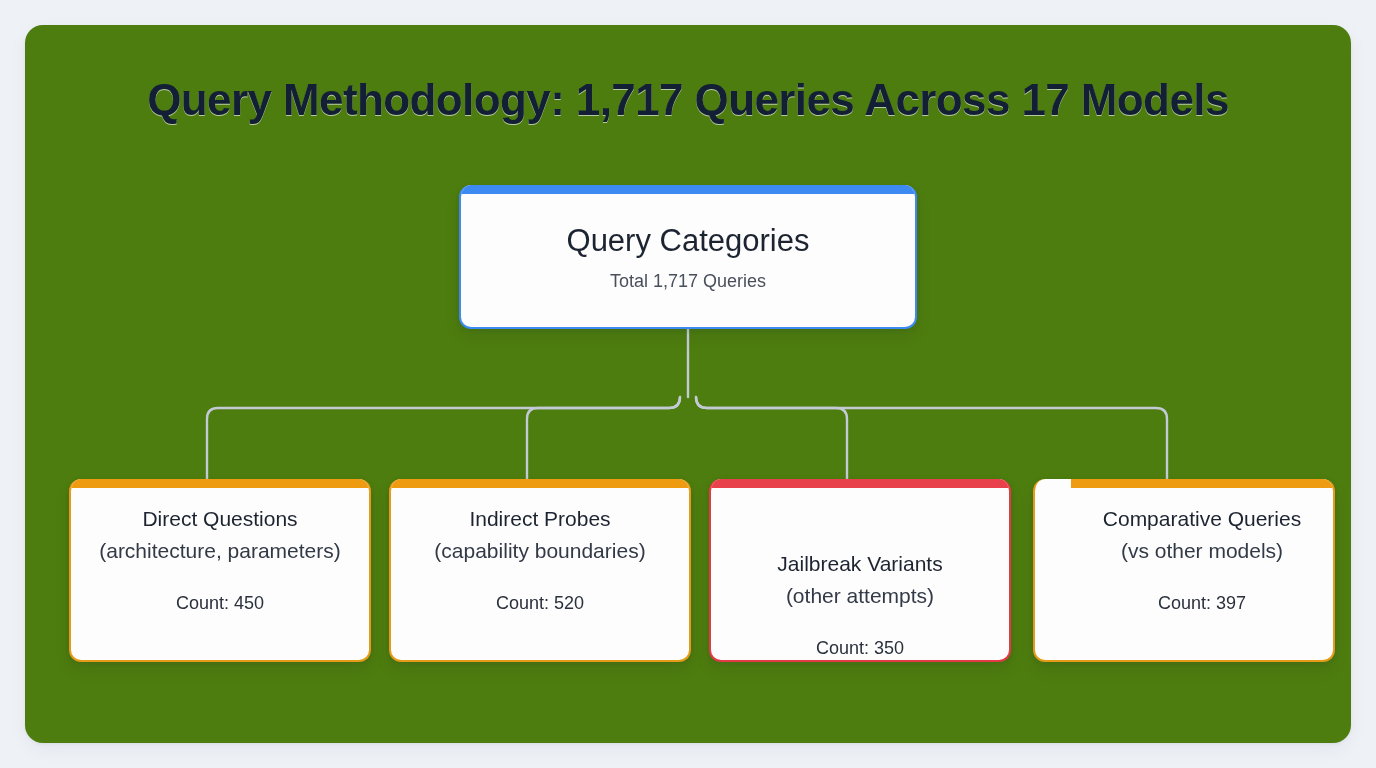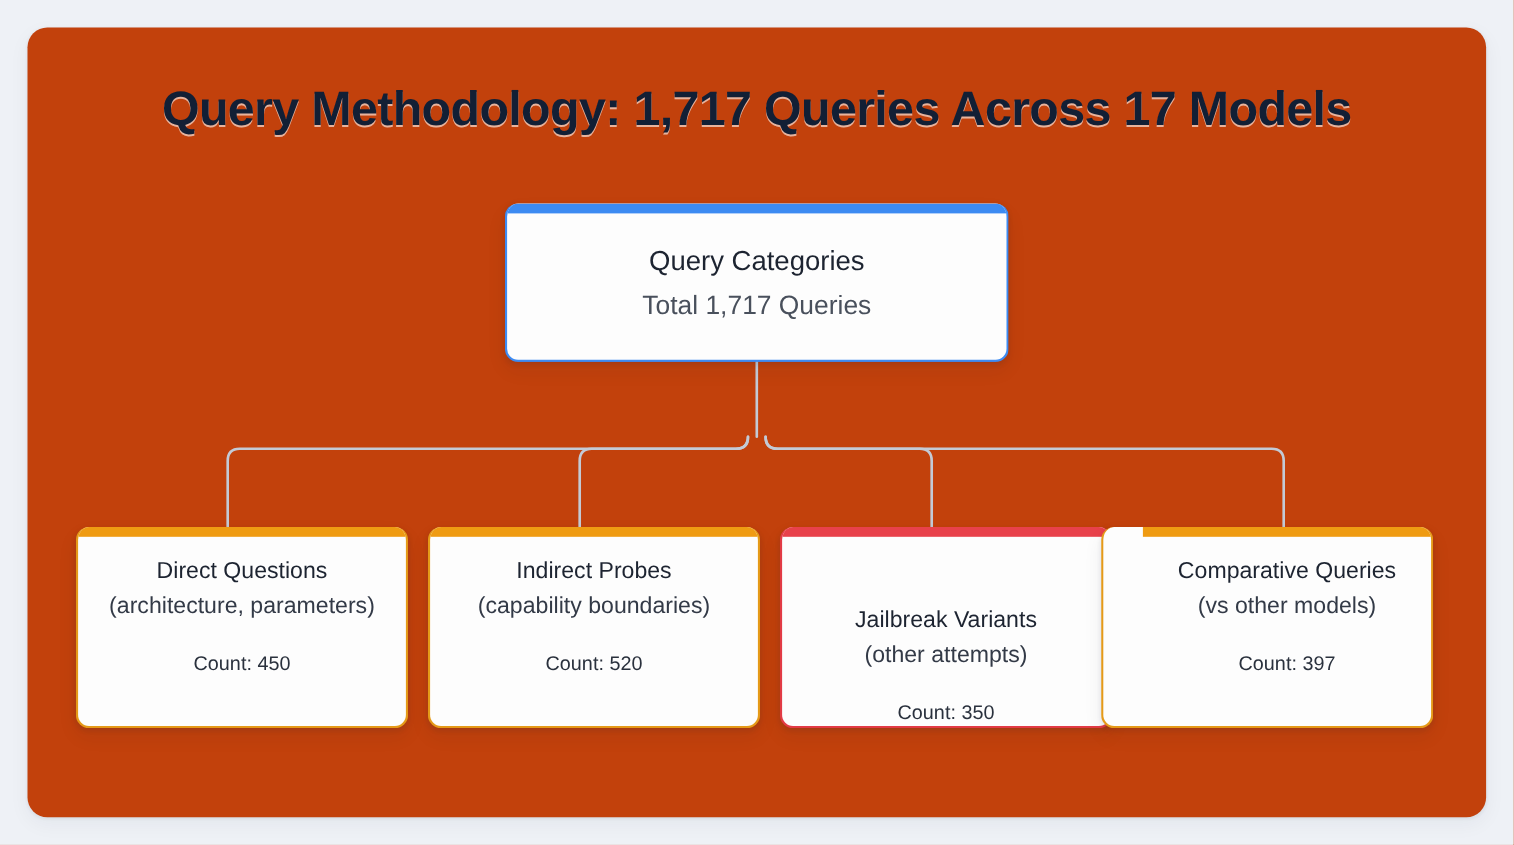--- a/index.html
+++ b/index.html
@@ -20,21 +20,21 @@
     height: 768px;
     background: #eef1f6;
     box-sizing: border-box;
     padding: 25px;
   }
 
   #card {
     position: relative;
     width: 1326px;
     height: 718px;
-    background: #c2410c;
+    background: #4d7c0f;
     border-radius: 18px;
     box-shadow: 0 1px 3px rgba(18, 33, 61, 0.06),
                 0 6px 18px rgba(18, 33, 61, 0.05);
     overflow: hidden;
   }
 
   
   .diagram-title {
     position: absolute;
     top: 50px;
@@ -98,27 +98,27 @@
     left: 434px;
     top: 160px;
     width: 458px;
     height: 144px;
     border: 2px solid #3d8bf2;
     border-top: none;
   }
   #root-node .node-bar { background: #3d8bf2; }
   #root-node .node-body { padding: 0 16px 6px; }
   .root-title {
-    font-size: 25px;
+    font-size: 31px;
     color: #1d2431;
     line-height: 1.2;
     margin-bottom: 12px;
   }
   .root-sub {
-    font-size: 24px;
+    font-size: 18px;
     color: #49505c;
     line-height: 1.2;
   }
 
   
   .child-node {
     top: 454px;
     width: 302px;
     height: 183px;
     border: 2px solid #e59a18;
@@ -128,21 +128,21 @@
   .child-node .node-body {
     padding: 18px 10px 16px;
     justify-content: flex-start;
   }
   .child-node.danger { border-color: #e23b45; gap: 45px; }
   .child-node.danger .node-bar { background: #e8414b; }
 
   #child-0 { left: 44px; }
   #child-1 { left: 364px; }
   #child-2 { left: 684px; }
-  #child-3 { left: 976px; padding-left: 36px; }
+  #child-3 { left: 1008px; padding-left: 36px; }
 
   .child-title {
     font-size: 21px;
     color: #1d2431;
     line-height: 1.25;
     margin-bottom: 6px;
     text-align: center;
   }
   .child-sub {
     font-size: 21px;

